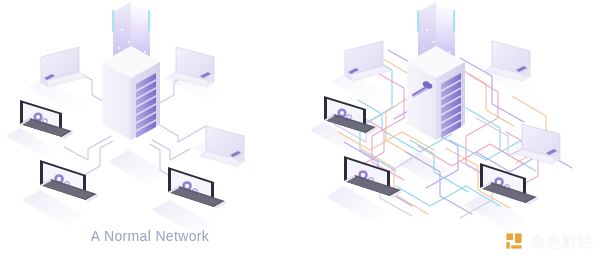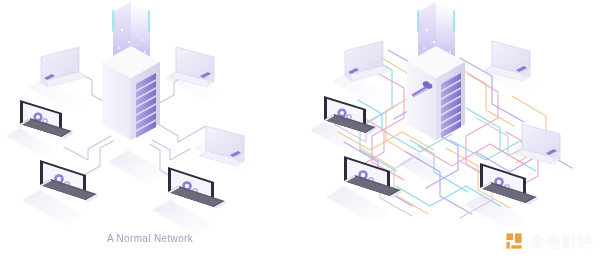--- a/index.html
+++ b/index.html
@@ -36,21 +36,21 @@
     width: 300px;
     height: 235px;
     display: block;
   }
 
   .caption {
     position: absolute;
     bottom: 16px;
     width: 100%;
     text-align: center;
-    font-size: 10px;
+    font-size: 14px;
     letter-spacing: 0.35px;
     color: #9aa4c2;
     font-family: "Liberation Sans", sans-serif;
     white-space: nowrap;
   }
   #caption-bittorrent { color: #97a1bf; }
 
   .watermark {
     position: absolute;
     right: 6px;

